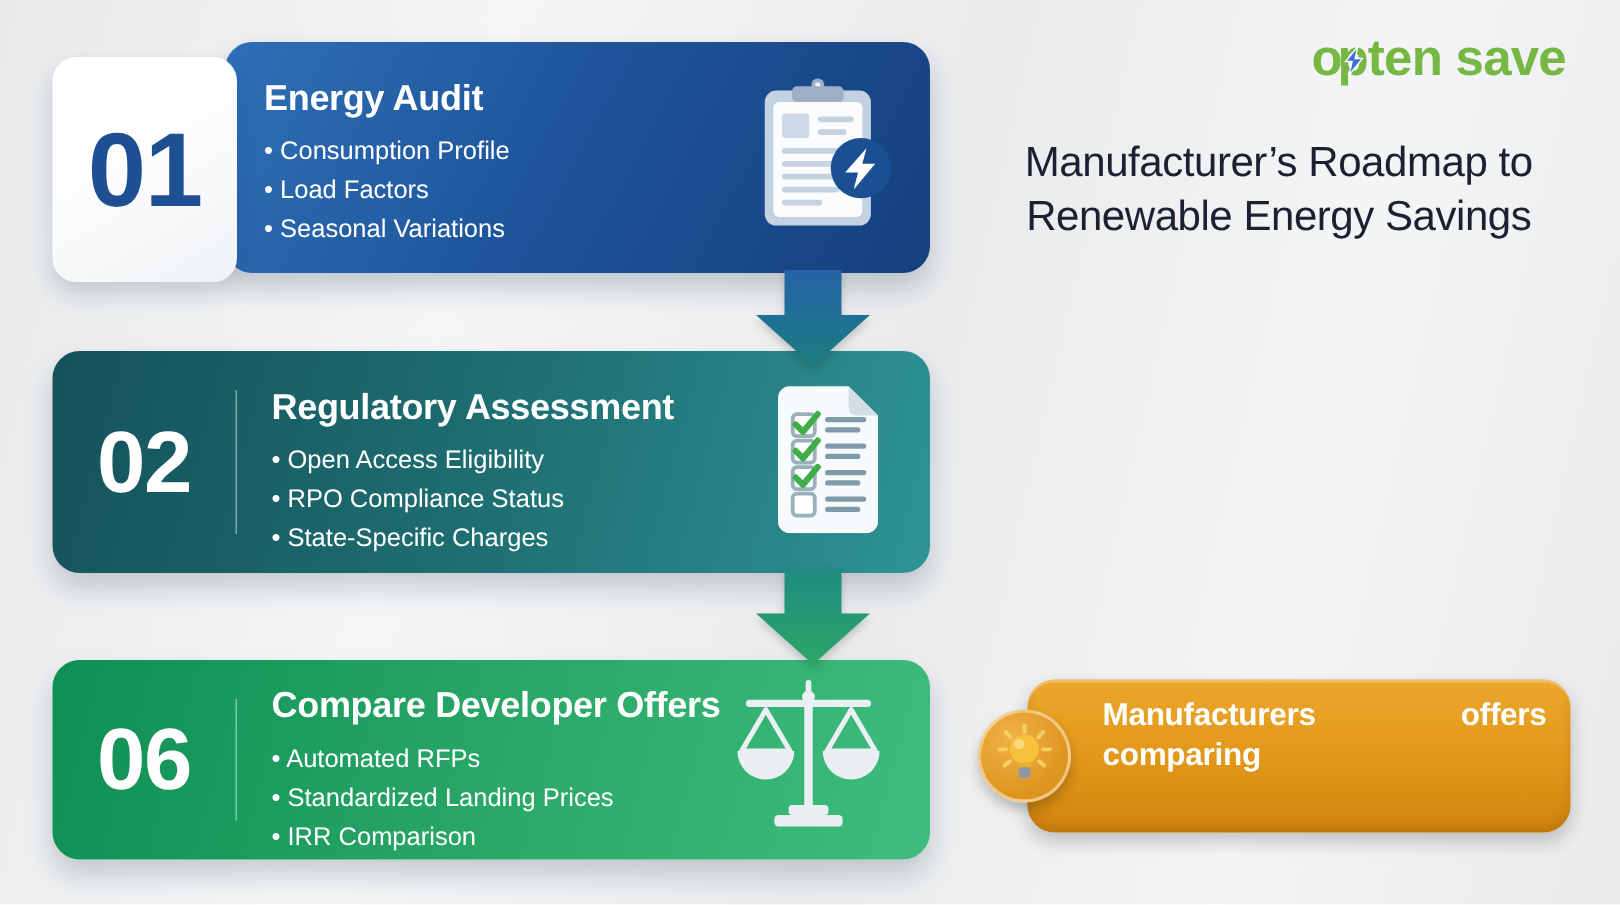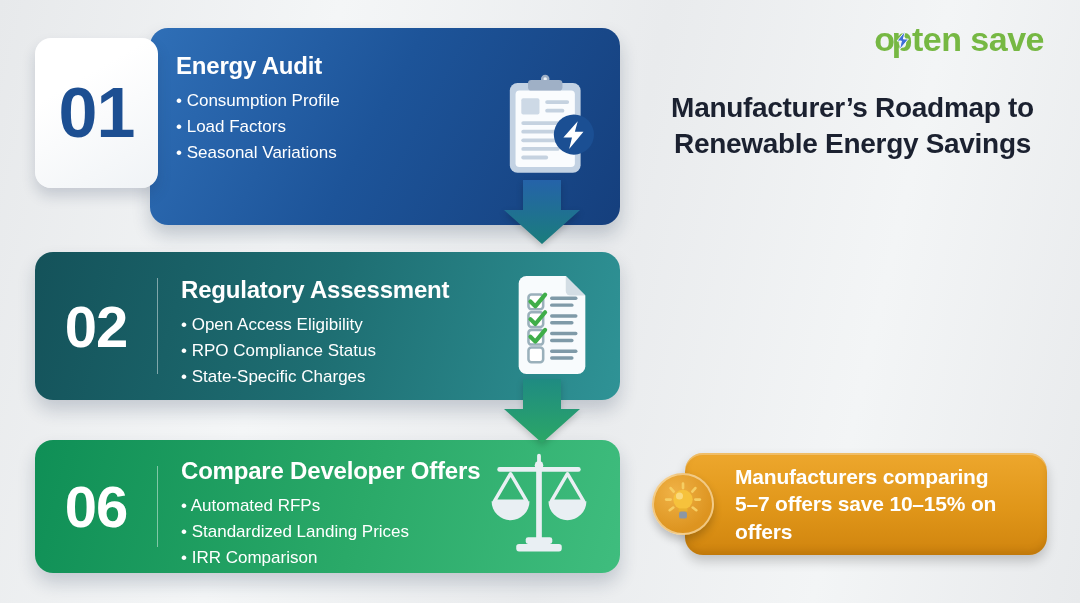--- a/index.html
+++ b/index.html
@@ -8,65 +8,65 @@
          background:linear-gradient(103deg,#e7e9eb 0%,#f4f6f7 28%,#e9ebed 55%,#f3f5f6 78%,#e8eaec 100%);}
 
   
   .logo{position:absolute;top:20px;right:36px;font-size:34px;font-weight:700;
         color:#76b843;letter-spacing:-0.5px;white-space:nowrap;}
   .logo .p-wrap{position:relative;display:inline-block;margin-left:-3px;}
   .logo .p-wrap svg{position:absolute;left:4px;top:11px;}
 
   
   .headline{position:absolute;left:650px;top:90px;width:405px;text-align:center;
-            font-size:28px;font-weight:700;color:#1b2130;line-height:1.28;letter-spacing:-0.3px;}
+            font-size:28px;font-weight:400;color:#1b2130;line-height:1.28;letter-spacing:-0.3px;}
   .headline span{display:block;}
 
   
   .card{position:absolute;left:35px;width:585px;border-radius:18px;
         box-shadow:0 10px 18px rgba(25,45,75,.20);color:#fff;}
   .card .divider{position:absolute;left:122px;top:26px;bottom:26px;width:1px;background:rgba(255,255,255,.45);}
   .num{position:absolute;left:0;top:0;width:122px;height:100%;display:flex;align-items:center;justify-content:center;
        font-size:58px;font-weight:800;letter-spacing:-1px;}
   .card-content{margin-left:146px;padding-right:120px;}
   .card-title{font-size:24px;font-weight:700;letter-spacing:-0.2px;}
   ul.bullets{list-style:none;margin:9px 0 0 0;padding:0;font-size:17px;line-height:1.36;}
   ul.bullets li{margin:3px 0;}
   ul.bullets li::before{content:"• ";}
   .card-icon{position:absolute;right:26px;top:50%;transform:translateY(-50%);}
 
   
   .step1-wrap{position:absolute;left:35px;top:28px;width:585px;height:162px;}
-  .step1-blue{position:absolute;left:115px;top:0;width:470px;height:197px;border-radius:18px;
+  .step1-blue{position:absolute;left:115px;top:0;width:470px;height:154px;border-radius:18px;
               background:linear-gradient(118deg,#2f6fb7 0%,#1d5499 48%,#153f7d 100%);
               box-shadow:0 10px 18px rgba(25,45,75,.22);color:#fff;}
   .step1-blue .card-content{margin-left:26px;padding-top:24px;padding-right:110px;}
   .num-panel{position:absolute;left:0;top:10px;width:123px;height:150px;border-radius:16px;
              background:linear-gradient(150deg,#ffffff 30%,#f0f3f6 100%);
              box-shadow:0 8px 14px rgba(25,45,75,.18);z-index:2;
              display:flex;align-items:center;justify-content:center;
              font-size:70px;font-weight:800;color:#1d4f92;letter-spacing:-1px;}
 
   
-  .step2{top:252px;height:148px;background:linear-gradient(105deg,#14525a 0%,#1e6e72 50%,#2f9396 100%);}
+  .step2{top:234px;height:148px;background:linear-gradient(105deg,#14525a 0%,#1e6e72 50%,#2f9396 100%);}
   .step2 .card-content{padding-top:24px;}
   .step3{top:440px;height:133px;background:linear-gradient(105deg,#0f8f56 0%,#2aa968 55%,#3fbd7e 100%);}
   .step3 .card-content{padding-top:17px;}
 
   
   .flow-arrow{position:absolute;z-index:5;filter:drop-shadow(0 3px 3px rgba(0,0,0,.18));}
   .arrow1{left:502px;top:180px;}
   .arrow2{left:502px;top:379px;}
 
   
   .callout{position:absolute;left:685px;top:453px;width:362px;height:102px;border-radius:18px;
            background:linear-gradient(180deg,#eda72d 0%,#e09619 55%,#d0840e 100%);
            box-shadow:0 6px 12px rgba(0,0,0,.20), inset 0 2px 0 rgba(255,255,255,.28), inset 0 -4px 6px rgba(140,85,0,.25);
            color:#fff;}
-  .callout-text{box-sizing:border-box;height:100%;display:flex;flex-direction:column;justify-content:center;
+  .callout-text{box-sizing:border-box;height:100%;display:flex;flex-direction:row;justify-content:center;
                 padding:10px 16px 10px 50px;font-size:21px;font-weight:700;line-height:1.3;letter-spacing:-0.2px;}
   .bulb-badge{position:absolute;left:-33px;top:20px;width:62px;height:62px;border-radius:50%;
               background:radial-gradient(circle at 35% 30%,#f0b246,#dd9420 70%);
               border:2px solid rgba(255,240,210,.55);box-sizing:border-box;
               box-shadow:0 5px 8px rgba(0,0,0,.22);display:flex;align-items:center;justify-content:center;}
 </style>
 </head>
 <body>
 
 <div class="stage">
@@ -213,18 +213,17 @@
           <line x1="41" y1="33" x2="37" y2="30"></line>
         </g>
         <circle cx="26" cy="21" r="11" fill="#f6c23c"></circle>
         <circle cx="22" cy="17" r="4" fill="#fbe08d" opacity="0.8"></circle>
         <rect x="21" y="31" width="10" height="3.5" fill="#e8b12f"></rect>
         <rect x="21.5" y="34.5" width="9" height="8" rx="2.5" fill="#8d97a3"></rect>
       </svg>
     </div>
     <div class="callout-text">
       <span>Manufacturers comparing</span>
-      <span>5–7 offers save 10–15% on</span>
       <span>offers</span>
     </div>
   </aside>
 
 </div>
 
 </body></html>

